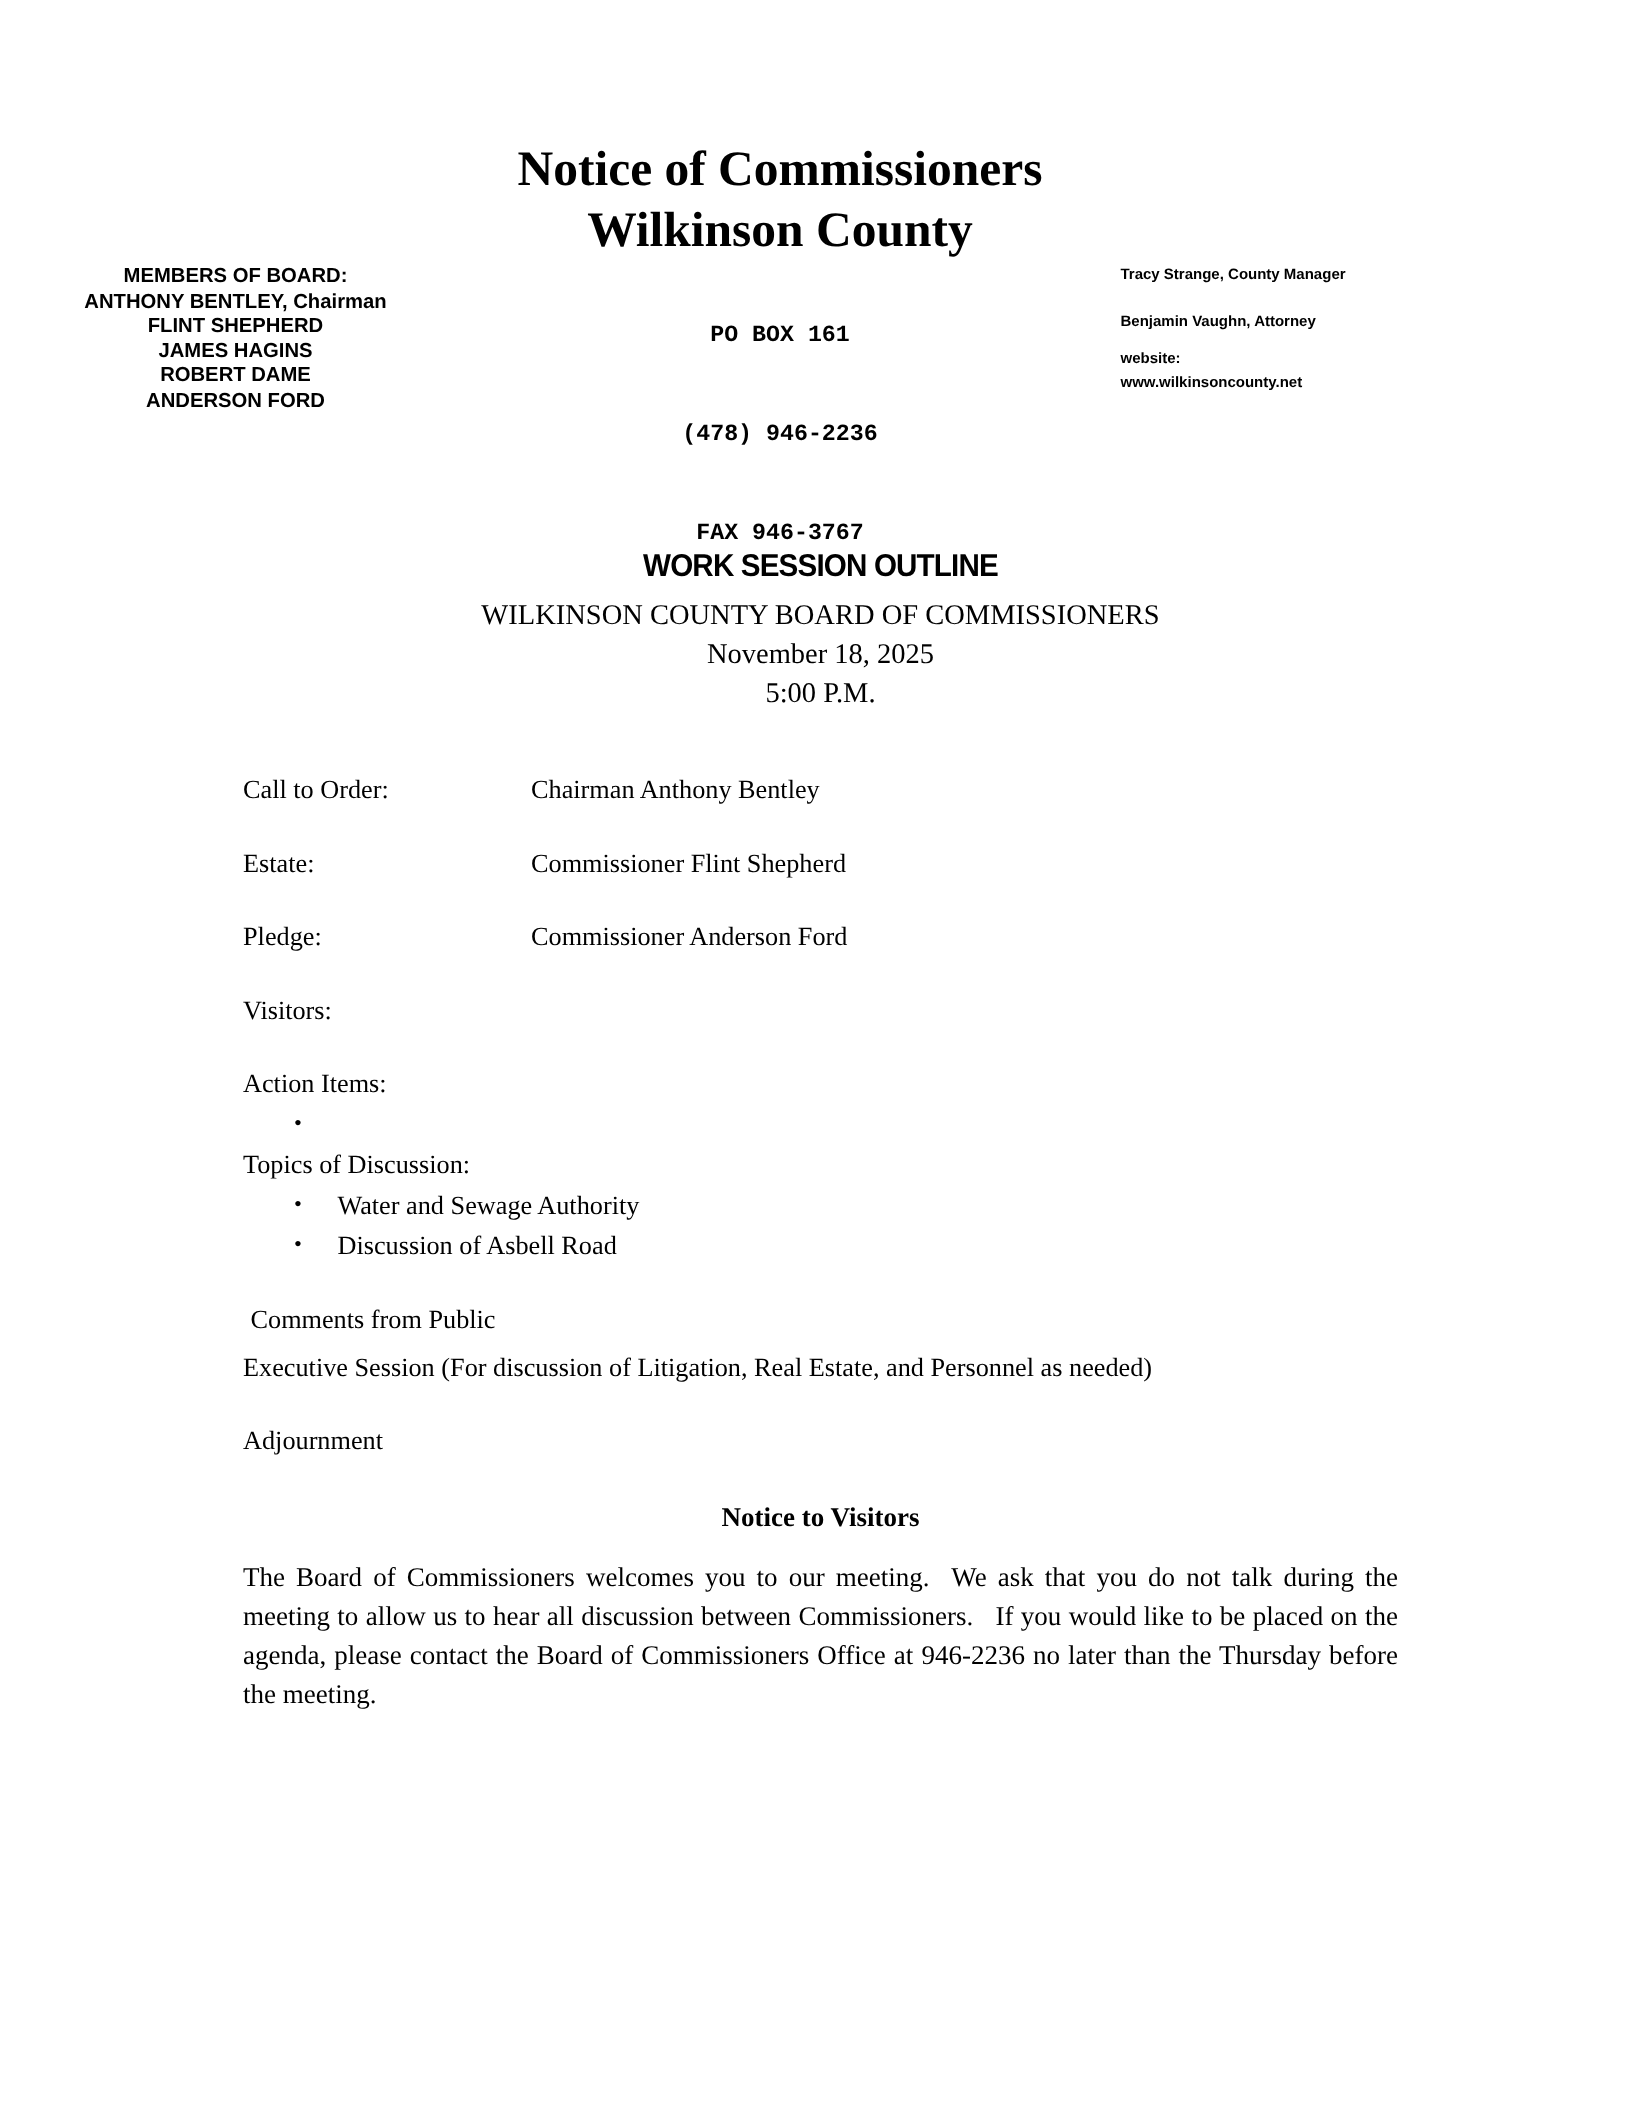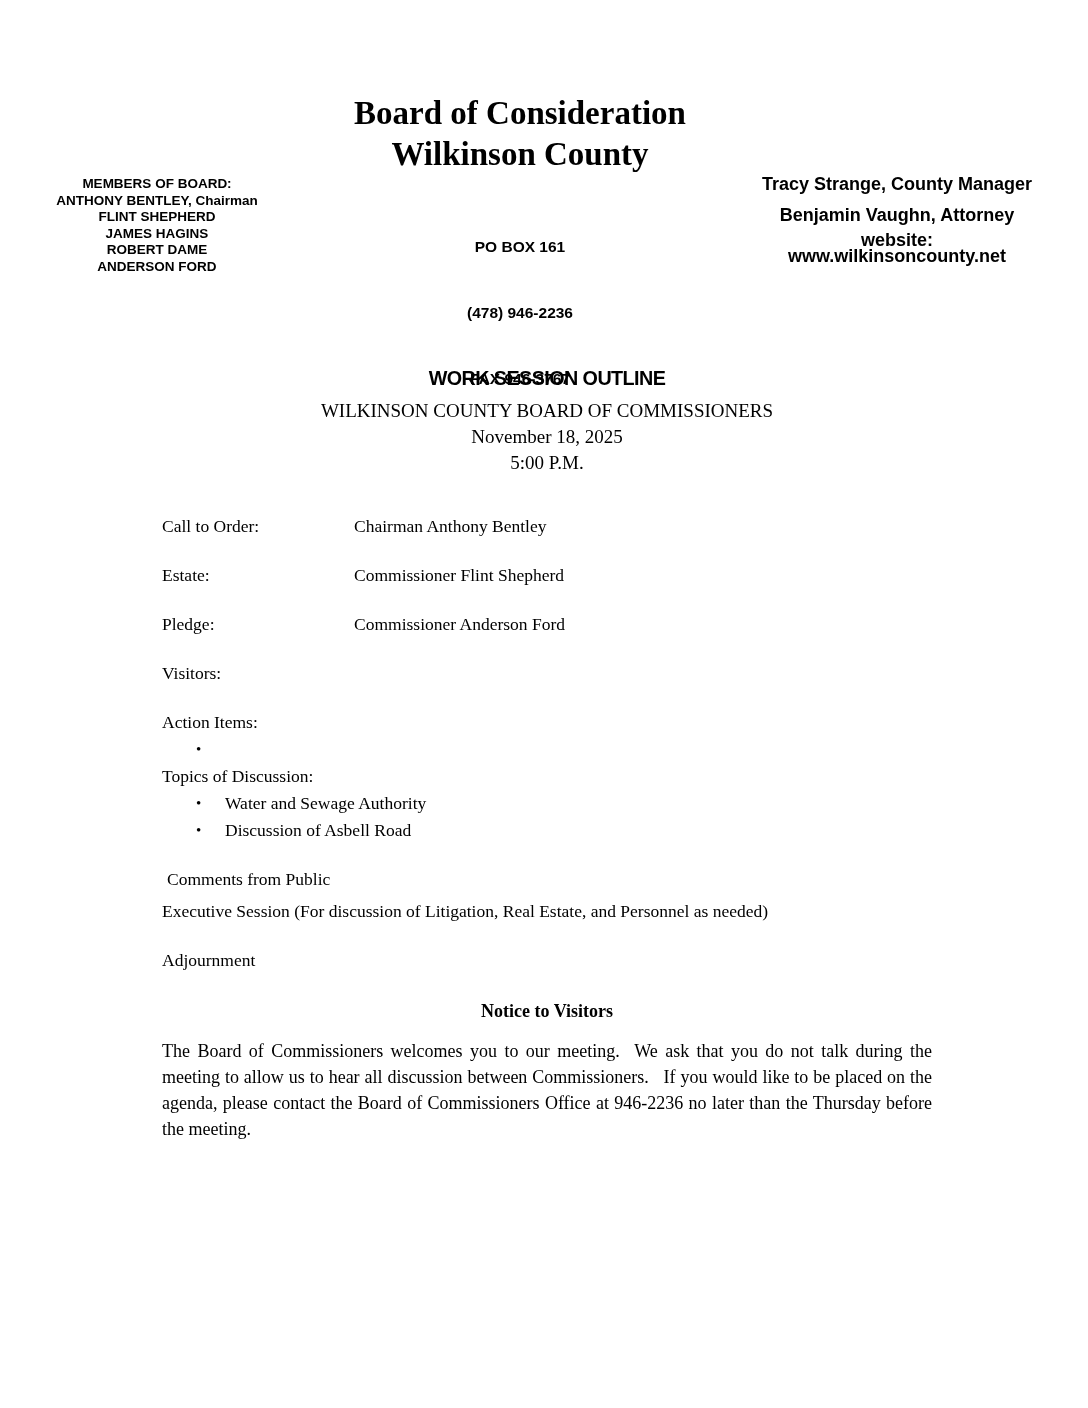--- a/index.html
+++ b/index.html
@@ -20,31 +20,31 @@
     font-family:"Liberation Serif", serif;
     font-weight:bold;font-size:33px;line-height:41px;
   }
   .members{
     position:absolute;top:176px;left:17px;width:280px;
     text-align:center;
     font-family:Liberation Sans, sans-serif;
     font-weight:bold;font-size:13.5px;line-height:16.5px;
   }
   .address{
-    position:absolute;top:192px;left:370px;width:300px;
+    position:absolute;top:168px;left:370px;width:300px;
     text-align:center;
-    font-family:Liberation Sans, sans-serif;
+    font-family:Liberation Mono, monospace;
     font-weight:bold;font-size:15.5px;line-height:22px;
     white-space:pre-wrap;
   }
   .officials{
     position:absolute;top:176px;left:747px;width:300px;
-    text-align:center;
+    text-align:left;
     font-family:"Liberation Sans", sans-serif;
-    font-weight:bold;font-size:18px;line-height:16px;
+    font-weight:bold;font-size:10px;line-height:16px;
   }
   .officials .manager{margin-bottom:15px;}
   .officials .attorney{margin-bottom:9px;}
   
   .main{
     position:absolute;top:365px;left:0;
     width:1088px;
     padding:0 156px 0 162px;
     box-sizing:border-box;
     font-size:17.5px;line-height:27px;
@@ -82,21 +82,21 @@
   }
 </style>
 </head>
 <body>
 
 <div class="page">
 
   <header class="letterhead">
 
     <div class="org-title">
-      <div>Board of Consideration</div>
+      <div>Notice of Commissioners</div>
       <div>Wilkinson County</div>
     </div>
 
     <div class="members">
       <div>MEMBERS OF BOARD:</div>
       <div>ANTHONY BENTLEY, Chairman</div>
       <div>FLINT SHEPHERD</div>
       <div>JAMES HAGINS</div>
       <div>ROBERT DAME</div>
       <div>ANDERSON FORD</div>

